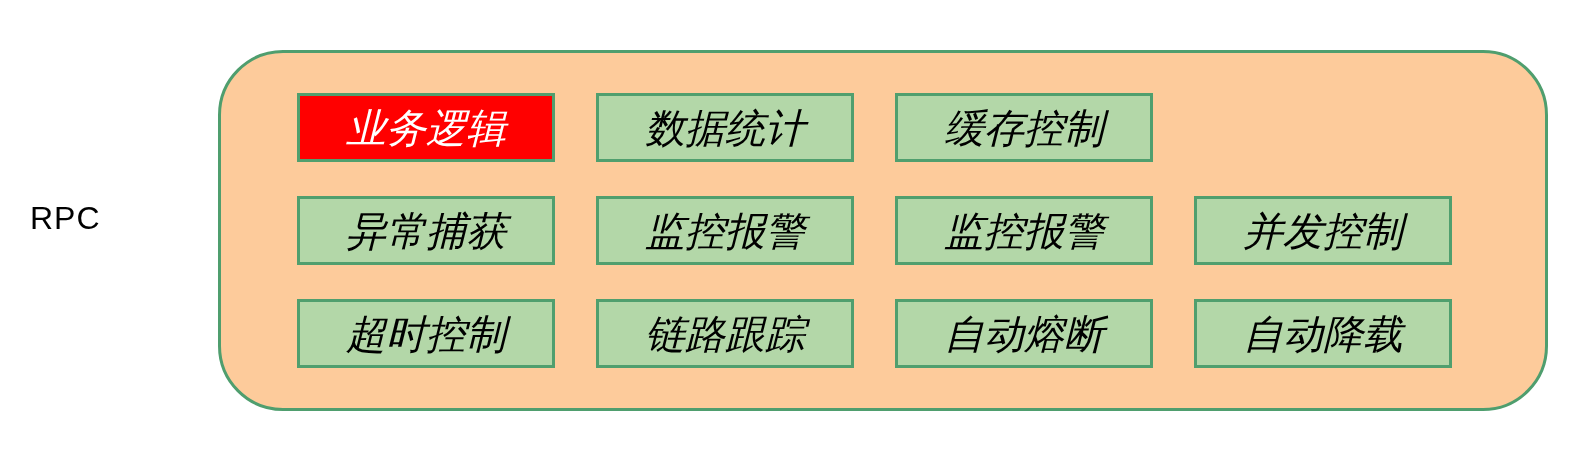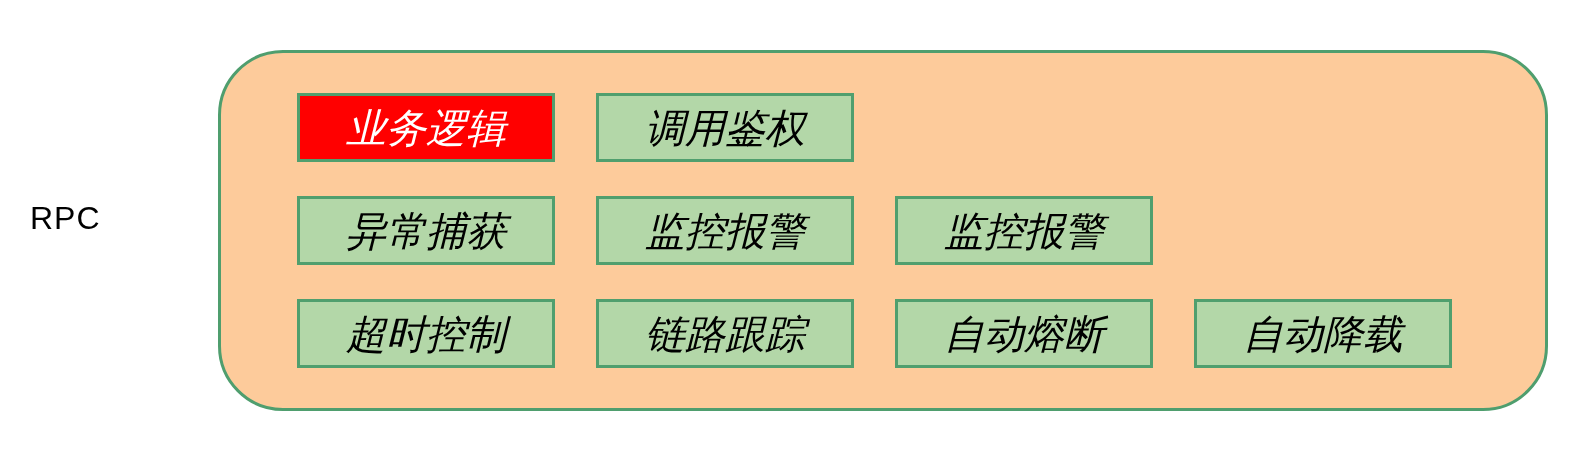--- a/index.html
+++ b/index.html
@@ -71,26 +71,28 @@
 </style>
 </head>
 <body>
 
 <div class="stage">
   <div class="rpc-label">RPC</div>
   <div class="container">
     <div class="grid">
         <div class="row">
           <div class="box highlight">业务逻辑</div>
-          <div class="box">调用鉴权</div>
+          <div class="box">数据统计</div>
+          <div class="box">缓存控制</div>
         </div>
         <div class="row">
           <div class="box">异常捕获</div>
           <div class="box">监控报警</div>
           <div class="box">监控报警</div>
+          <div class="box">并发控制</div>
         </div>
         <div class="row">
           <div class="box">超时控制</div>
           <div class="box">链路跟踪</div>
           <div class="box">自动熔断</div>
           <div class="box">自动降载</div>
         </div>
       </div>
   </div>
 </div>

